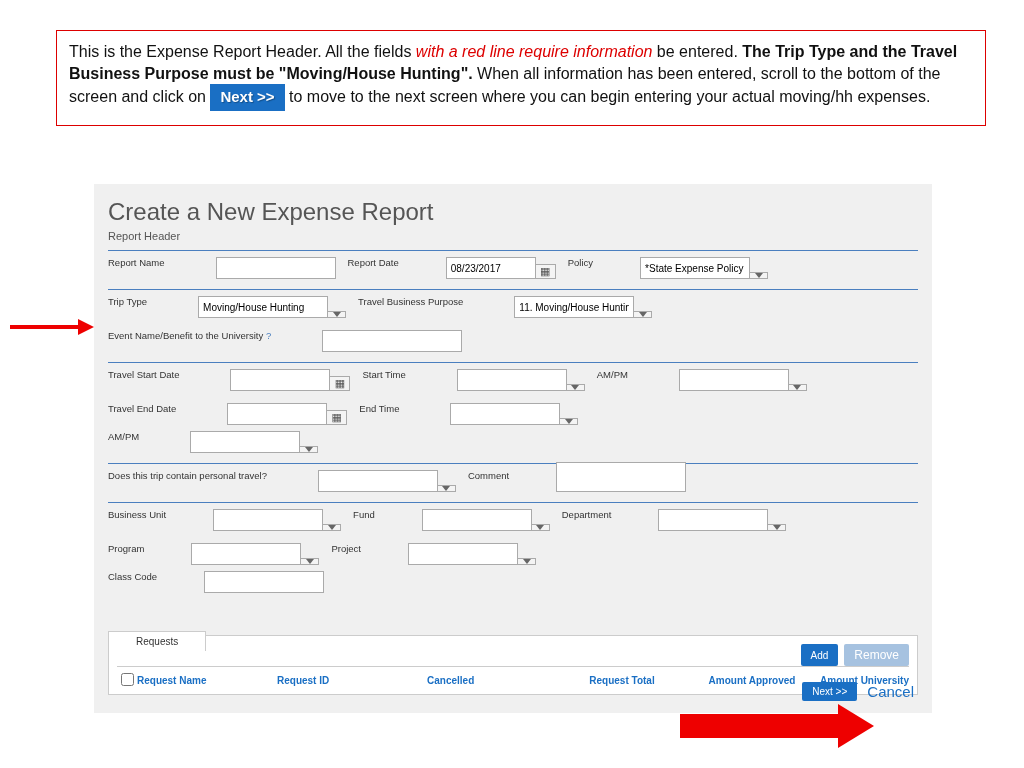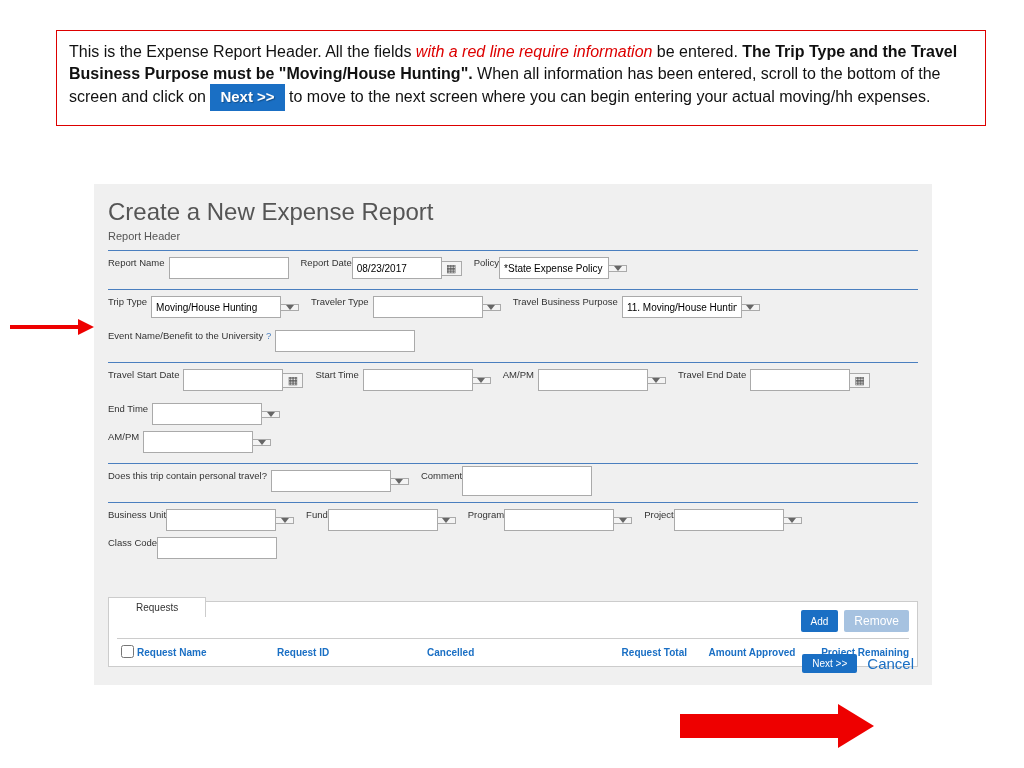--- a/index.html
+++ b/index.html
@@ -9,29 +9,29 @@
   .callout .bold { font-weight: bold; }
   .next-inline { display: inline-block; background: #1a6fc4; color: #fff; font-weight: bold; padding: 3px 10px 4px; font-size: 15px; vertical-align: middle; text-shadow: 1px 1px 1px rgba(0,0,0,.3); }
   .app { position: absolute; left: 94px; top: 184px; width: 838px; background: #f0f0f0; padding: 14px 14px 18px; }
   .app-title { font-size: 24px; color: #555; font-weight: 300; margin-bottom: 4px; }
   .app-sub { font-size: 11px; color: #555; margin-bottom: 8px; }
   .sec { border-top: 1px solid #4a7fbf; padding: 6px 0 8px; margin-bottom: 2px; }
   .row { display: flex; gap: 12px; flex-wrap: wrap; }
   .fld { display: flex; flex-direction: row; }
   .fld label { font-size: 9.5px; color: #333; margin-bottom: 2px; white-space: nowrap; }
   .q { color: #4a7fbf; font-size: 9.5px; }
-  .ctrl { display: flex; align-items: center; height: 22px; }
+  .ctrl { display: flex; align-items: flex-end; height: 22px; margin-left: 47px; }
   .req-bar { width: 4px; background: #d00; }
   .inp { border: 1px solid #aaa; background: #fff; height: 22px; font-size: 10px; padding: 0 4px; outline: none; }
   .dd-btn { width: 18px; border: 1px solid #aaa; border-left: none; background: #f4f4f4; display: flex; align-items: center; justify-content: center; cursor: pointer; }
   .dd-btn::after { content: ""; border-left: 4px solid transparent; border-right: 4px solid transparent; border-top: 5px solid #666; }
   .cal-btn { width: 20px; border: 1px solid #aaa; border-left: none; background: #f4f4f4; display: flex; align-items: center; justify-content: center; cursor: pointer; font-size: 11px; color: #555; }
   .tab { display: inline-block; background: #fff; border: 1px solid #ccc; border-bottom: none; padding: 4px 27px; font-size: 10px; color: #333; position: relative; top: 16px; }
   .tabbox { border: 1px solid #ccc; background: #fff; padding: 8px 8px 0; }
-  .btns { display: flex; justify-content: flex-end; gap: 6px; margin-bottom: 6px; }
+  .btns { display: flex; justify-content: flex-end; gap: 6px; }
   .btn-blue { background: #1a6fc4; color: #fff; border: none; padding: 4px 10px; font-size: 10px; cursor: pointer; border-radius: 2px; }
   .btn-dis { background: #a6c2e0; color: #fff; border: none; padding: 4px 10px; font-size: 12px; border-radius: 2px; }
   .tbl-hd { display: flex; align-items: center; border-top: 1px solid #ccc; padding: 6px 0; font-size: 10px; color: #1a6fc4; font-weight: bold; }
   .tbl-hd .cb { width: 20px; text-align: center; }
   .footer-btns { position: absolute; right: 18px; bottom: 12px; display: flex; align-items: center; gap: 10px; }
   .cancel { color: #1a6fc4; font-size: 15px; cursor: pointer; }
   .arrow-red { position: absolute; pointer-events: none; }
   .arrow1 { left: 10px; top: 320px; width: 92px; height: 16px; }
   .arrow1::before { content: ""; position: absolute; left: 0; top: 5px; width: 70px; height: 4px; background: #e00; }
   .arrow1::after { content: ""; position: absolute; left: 68px; top: -1px; border-top: 8px solid transparent; border-bottom: 8px solid transparent; border-left: 16px solid #e00; }
@@ -92,28 +92,20 @@
     <div class="row">
       <div class="fld">
           <label>Trip Type</label>
           <div class="ctrl">
             <div class="req-bar"></div>
             <input class="inp" style="width: 130px;" value="Moving/House Hunting">
             <div class="dd-btn"></div>
           </div>
         </div>
       <div class="fld">
-          <label>Traveler Type</label>
-          <div class="ctrl">
-            <div class="req-bar"></div>
-            <input class="inp" style="width: 110px;">
-            <div class="dd-btn"></div>
-          </div>
-        </div>
-      <div class="fld">
           <label>Travel Business Purpose</label>
           <div class="ctrl">
             <div class="req-bar"></div>
             <input class="inp" style="width: 120px;" value="11. Moving/House Hunting">
             <div class="dd-btn"></div>
           </div>
         </div>
       <div class="fld">
           <label><span>Event Name/Benefit to the University </span><span class="q">?</span></label>
           <div class="ctrl">
@@ -202,20 +194,27 @@
     <div class="row">
       <div class="fld">
           <label>Business Unit</label>
           <div class="ctrl">
             <input class="inp" style="width: 110px;">
             <div class="dd-btn"></div>
           </div>
         </div>
       <div class="fld">
           <label>Fund</label>
+          <div class="ctrl">
+            <input class="inp" style="width: 110px;">
+            <div class="dd-btn"></div>
+          </div>
+        </div>
+      <div class="fld">
+          <label>Department</label>
           <div class="ctrl">
             <input class="inp" style="width: 110px;">
             <div class="dd-btn"></div>
           </div>
         </div>
       <div class="fld">
           <label>Program</label>
           <div class="ctrl">
             <input class="inp" style="width: 110px;">
             <div class="dd-btn"></div>
@@ -244,23 +243,23 @@
     <div class="tabbox">
       <div class="btns">
         <button class="btn-blue">Add</button>
         <button class="btn-dis">Remove</button>
       </div>
       <div class="tbl-hd">
         <div class="cb"><input type="checkbox" style=""></div>
         <div style="width:140px">Request Name</div>
         <div style="width:150px">Request ID</div>
         <div style="width:130px">Cancelled</div>
-        <div style="width:130px;text-align:right">Request Total</div>
+        <div style="width:130px;text-align:center">Request Total</div>
         <div style="width:130px;text-align:center">Amount Approved</div>
-        <div style="flex:1;text-align:right">Project Remaining</div>
+        <div style="flex:1;text-align:right">Amount University</div>
       </div>
     </div>
   </div>
 
   <div class="footer-btns">
     <button class="btn-blue">Next &gt;&gt;</button>
     <span class="cancel">Cancel</span>
   </div>
 </div>
 

